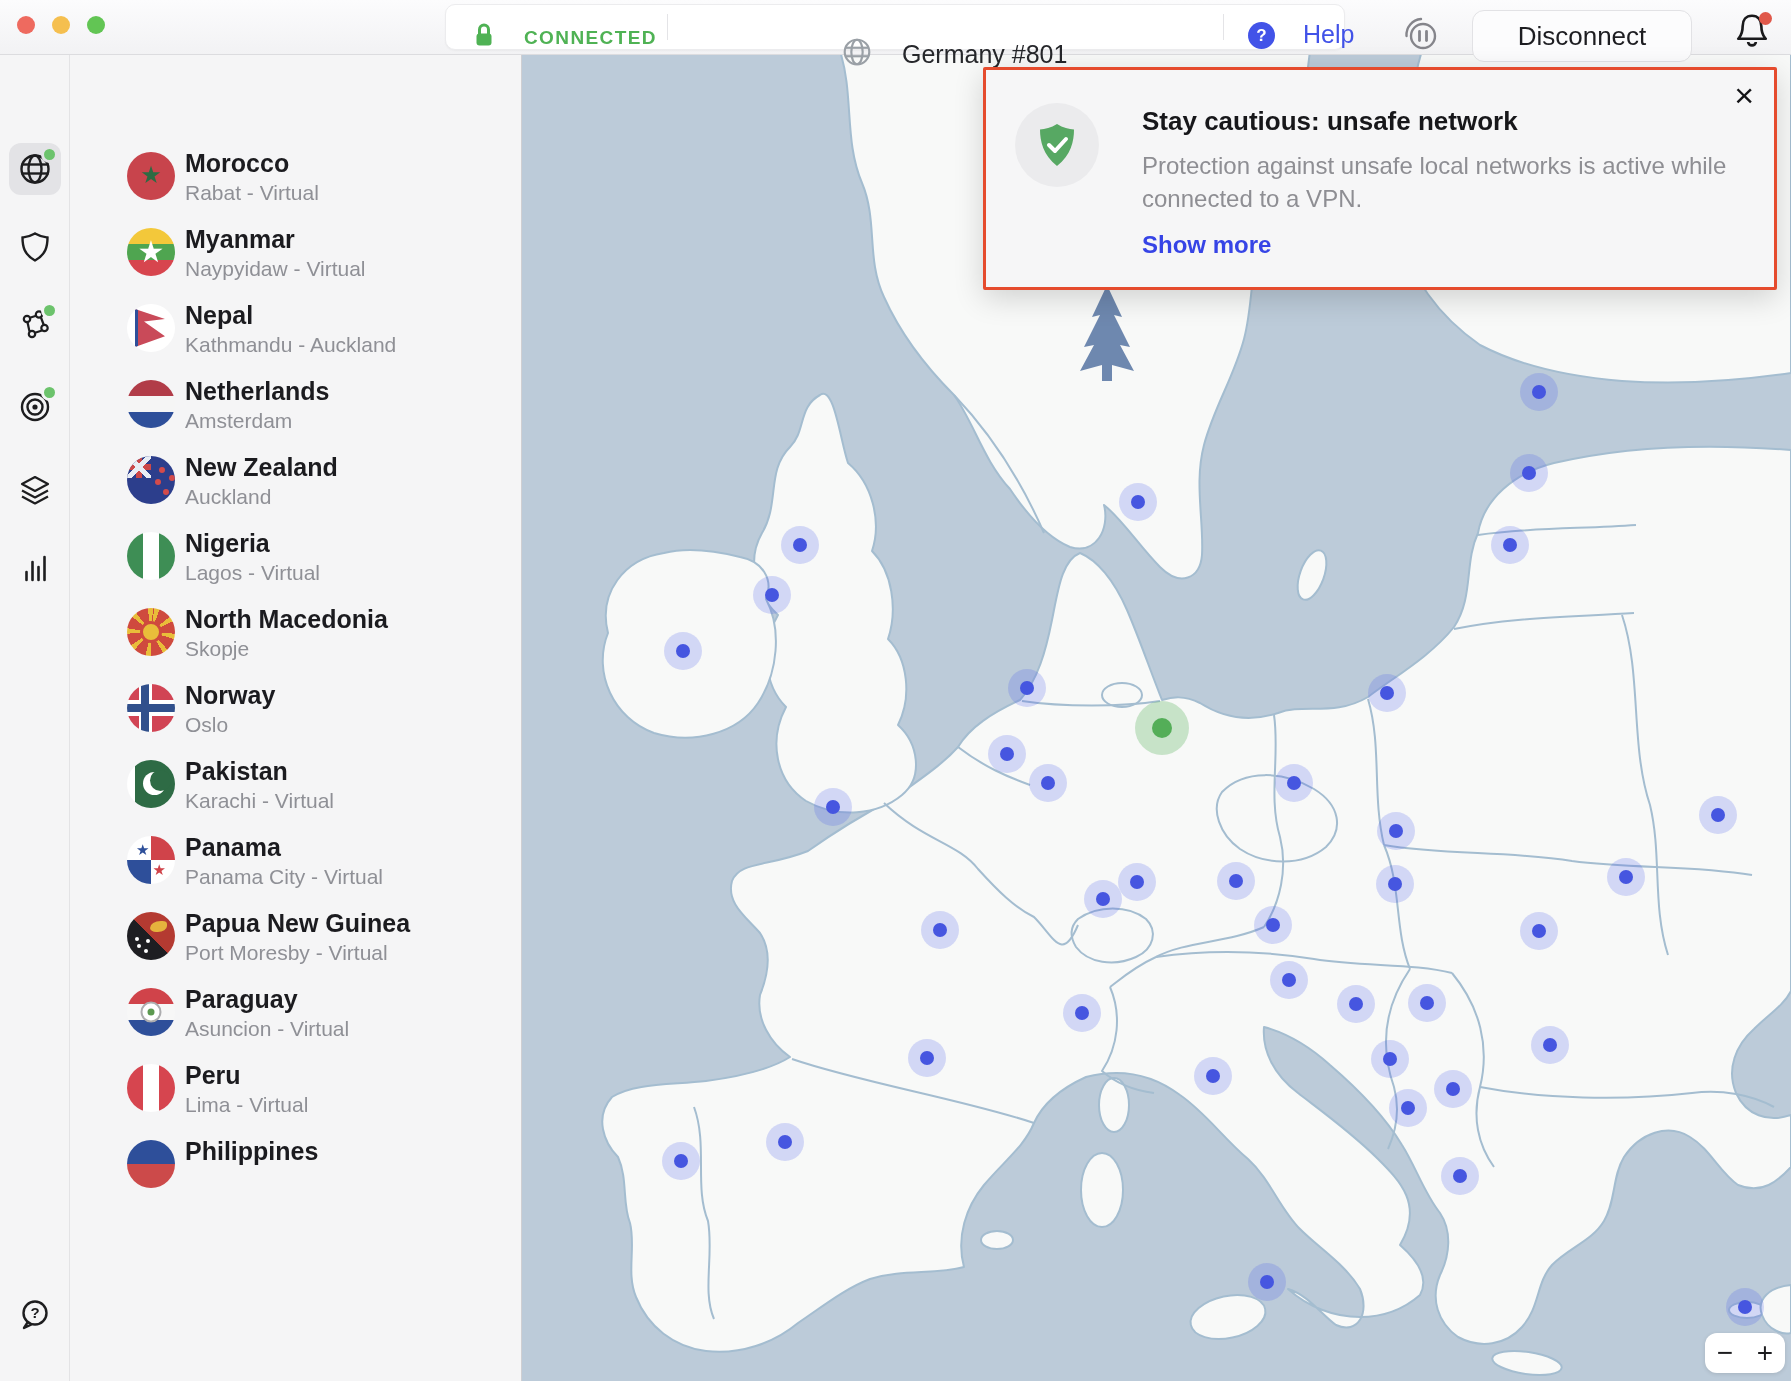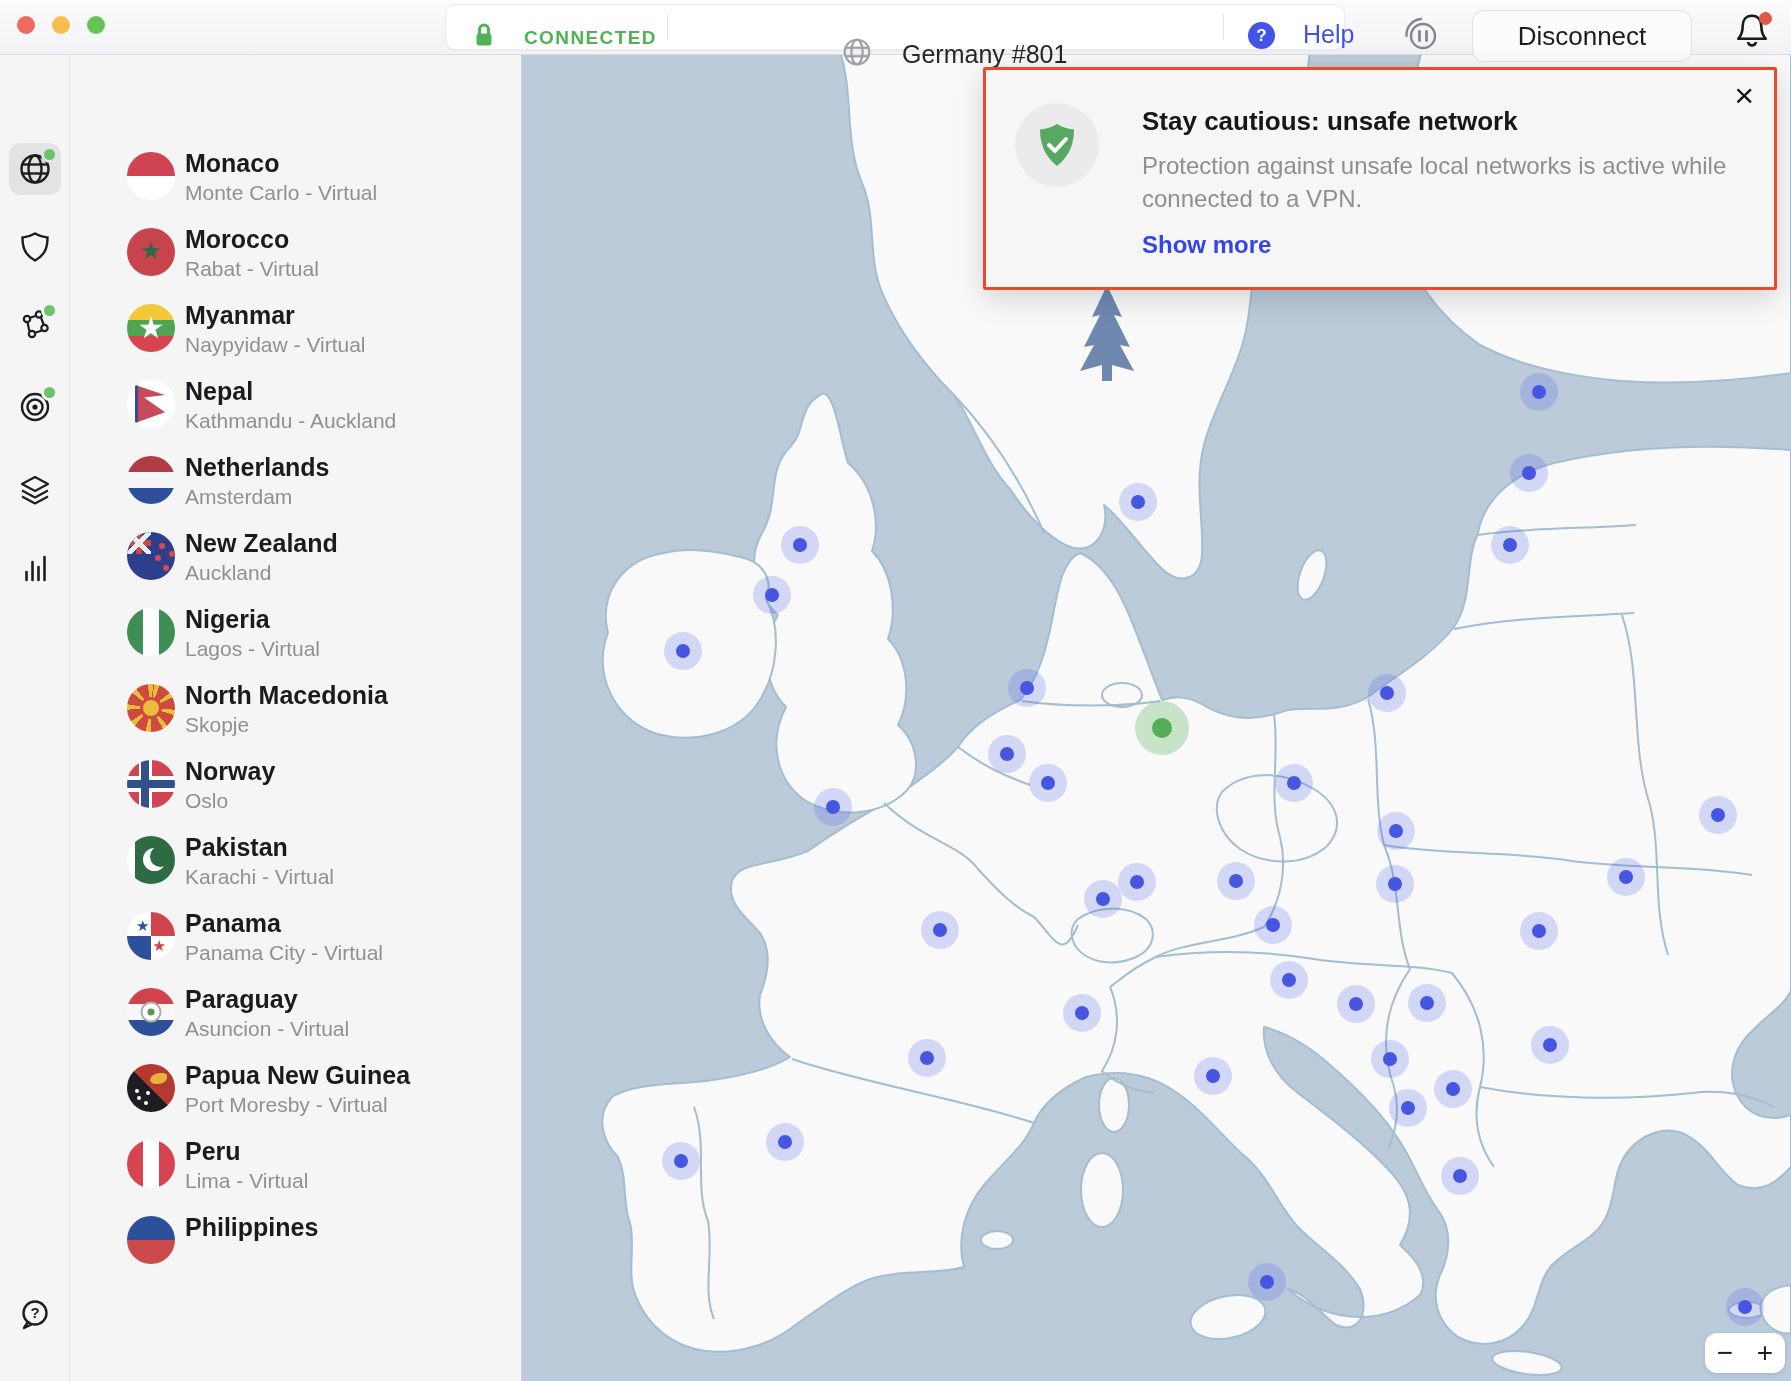--- a/index.html
+++ b/index.html
@@ -264,25 +264,20 @@
           <line x1="18" y1="8.5" x2="18" y2="4.5"></line>
             <line x1="24.7" y1="11.3" x2="27.5" y2="8.5"></line>
         </g>
       </svg>
     </div>
   </aside>
 
   <section class="panel">
     <div class="country-list" id="country-list">
         <div class="crow">
-    <span class="flag flag-monaco"></span>
-    <span class="cname">Monaco</span>
-    <span class="cloc">Monte Carlo - Virtual</span>
-  </div>
-        <div class="crow">
     <span class="flag flag-morocco"></span>
     <span class="cname">Morocco</span>
     <span class="cloc">Rabat - Virtual</span>
   </div>
         <div class="crow">
     <span class="flag flag-myanmar"></span>
     <span class="cname">Myanmar</span>
     <span class="cloc">Naypyidaw - Virtual</span>
   </div>
         <div class="crow">
@@ -319,28 +314,28 @@
     <span class="flag flag-pakistan"></span>
     <span class="cname">Pakistan</span>
     <span class="cloc">Karachi - Virtual</span>
   </div>
         <div class="crow">
     <span class="flag flag-panama"></span>
     <span class="cname">Panama</span>
     <span class="cloc">Panama City - Virtual</span>
   </div>
         <div class="crow">
+    <span class="flag flag-papua-new-guinea"></span>
+    <span class="cname">Papua New Guinea</span>
+    <span class="cloc">Port Moresby - Virtual</span>
+  </div>
+        <div class="crow">
     <span class="flag flag-paraguay"></span>
     <span class="cname">Paraguay</span>
     <span class="cloc">Asuncion - Virtual</span>
-  </div>
-        <div class="crow">
-    <span class="flag flag-papua-new-guinea"></span>
-    <span class="cname">Papua New Guinea</span>
-    <span class="cloc">Port Moresby - Virtual</span>
   </div>
         <div class="crow">
     <span class="flag flag-peru"></span>
     <span class="cname">Peru</span>
     <span class="cloc">Lima - Virtual</span>
   </div>
         <div class="crow">
     <span class="flag flag-philippines"></span>
     <span class="cname">Philippines</span>
 

